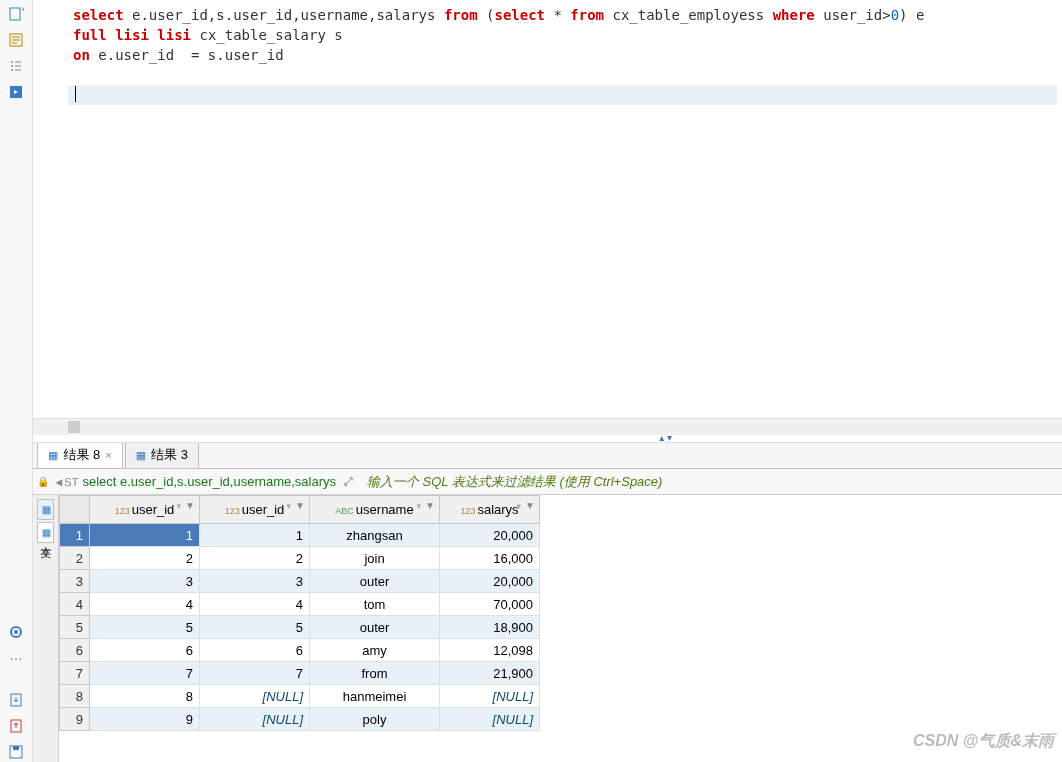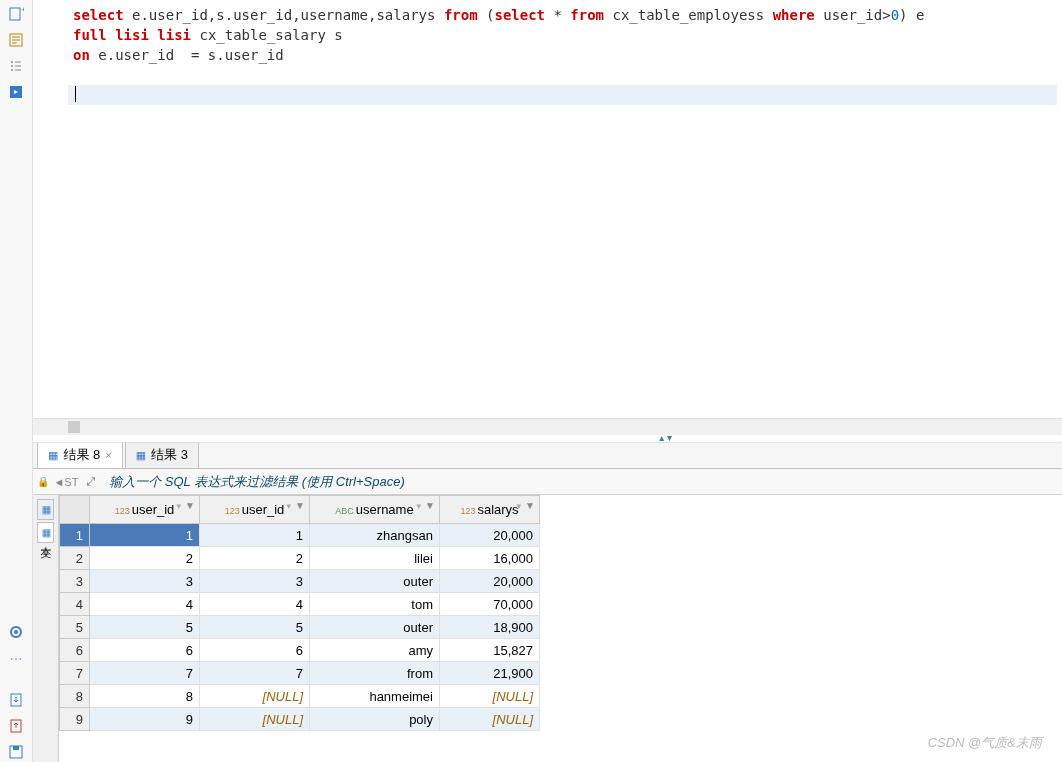--- a/index.html
+++ b/index.html
@@ -24,45 +24,45 @@
 .tab { display: flex; align-items: center; gap: 5px; padding: 4px 10px; background: #fff; border: 1px solid #c0c0c0; border-bottom: none; border-top-left-radius: 3px; border-top-right-radius: 3px; margin-right: 2px; cursor: pointer; }
 .tab.active { background: #fff; }
 .tab.inactive { background: #f0f0f0; }
 .tab .grid-ico { color: #3a7bc8; font-size: 11px; }
 .tab .close { color: #888; font-size: 11px; }
 .query-bar { height: 26px; background: #f8f8f8; border-bottom: 1px solid #d0d0d0; display: flex; align-items: center; padding-left: 4px; gap: 4px; }
 .query-bar .lock { color: #e0a000; font-size: 10px; }
 .query-bar .ql { color: #888; font-size: 11px; }
 .query-bar .sql-text { color: #1a7a1a; font-size: 13px; }
 .query-bar .expand { color: #666; font-size: 11px; margin-left: 4px; cursor: pointer; }
-.query-bar .filter { color: #0c4a6e; font-style: italic; font-size: 13px; margin-left: 10px; }
+.query-bar .filter { color: #4d7c0f; font-style: italic; font-size: 13px; margin-left: 10px; }
 .results { flex: 1; display: flex; }
 .side-tabs { width: 26px; background: #f0f0f0; border-right: 1px solid #d0d0d0; display: flex; flex-direction: column; align-items: center; padding-top: 4px; }
 .side-tab-v { writing-mode: vertical-rl; text-orientation: upright; font-size: 11px; color: #333; padding: 4px 0; border: 1px solid #c0c0c0; background: #fff; margin-bottom: 2px; cursor: pointer; letter-spacing: -1px; }
 .side-tab-v.first { background: #e8f0f8; }
 .side-tab-v .grid-ico { color: #3a7bc8; font-size: 10px; writing-mode: horizontal-tb; }
 .grid { flex: 1; overflow: auto; }
 table { border-collapse: collapse; font-size: 13px; }
 th { background: #f0f0f0; border: 1px solid #c8c8c8; padding: 3px 6px; text-align: center; font-weight: normal; height: 28px; }
 th.rownum-head { width: 30px; background: #e8e8e8; }
 th.col { position: relative; }
 th.col .type-ico { color: #c08040; font-size: 9px; margin-right: 2px; }
 th.col .abc-ico { color: #5a9a5a; font-size: 9px; margin-right: 2px; }
 th.col .filter-ico { position: absolute; right: 4px; top: 4px; color: #888; font-size: 10px; cursor: pointer; }
 th.col .sort-ico { position: absolute; right: 18px; top: 5px; color: #aaa; font-size: 9px; cursor: pointer; }
 td { border: 1px solid #e0e0e0; padding: 3px 6px; height: 23px; }
 td.rownum { background: #f0f0f0; text-align: right; color: #333; border: 1px solid #c8c8c8; width: 30px; }
 td.num-cell { text-align: right; }
-td.txt-cell { text-align: right; }
+td.txt-cell { text-align: center; }
 tr.even td:not(.rownum) { background: #e8f0f8; }
 tr.odd td:not(.rownum) { background: #fff; }
 tr.selected td.rownum { background: #4a7ab8; color: #fff; }
 tr.selected td.sel-cell { background: #4a7ab8; color: #fff; }
-.null { color: #a16207; font-style: italic; }
-.watermark { position: absolute; bottom: 10px; right: 20px; color: rgba(120,120,120,0.5); font-size: 13px; font-style: italic; pointer-events: none; }
+.null { color: #0c4a6e; font-style: italic; }
+.watermark { position: absolute; bottom: 10px; right: 8px; color: rgba(120,120,120,0.5); font-size: 16px; font-style: italic; pointer-events: none; font-weight: bold; }
 .col-user1 { width: 110px; } .col-user2 { width: 110px; } .col-username { width: 130px; } .col-salarys { width: 100px; }
 </style>
 </head>
 <body>
 
 <div class="app">
   <div class="left-icons">
     <div class="ico">
         <svg width="16" height="16">
           <rect x="2" y="2" width="10" height="12" fill="none" stroke="#3a7bc8" stroke-width="1"></rect>
@@ -142,20 +142,21 @@
       </div>
       <div class="tab inactive">
         <span class="grid-ico">▦</span>
         <span>结果 3</span>
       </div>
     </div>
 
     <div class="query-bar">
       <span class="lock">🔒</span>
       <span class="ql">◄SТ</span>
+      <span class="sql-text">select e.user_id,s.user_id,username,salarys</span>
       <span class="expand">⤢</span>
       <span class="filter">输入一个 SQL 表达式来过滤结果 (使用 Ctrl+Space)</span>
     </div>
 
     <div class="results">
       <div class="side-tabs">
         <div class="side-tab-v first"><span class="grid-ico">▦</span><span>网格</span></div>
         <div class="side-tab-v"><span class="grid-ico">▦</span><span>文本</span></div>
       </div>
       <div class="grid">
@@ -174,21 +175,21 @@
                 <td class="rownum">1</td>
                 <td class="num-cell sel-cell">1</td>
                 <td class="num-cell">1</td>
                 <td class="txt-cell">zhangsan</td>
                 <td class="num-cell">20,000</td>
               </tr>
               <tr class="odd">
                 <td class="rownum">2</td>
                 <td class="num-cell">2</td>
                 <td class="num-cell">2</td>
-                <td class="txt-cell">lilei</td>
+                <td class="txt-cell">join</td>
                 <td class="num-cell">16,000</td>
               </tr>
               <tr class="even">
                 <td class="rownum">3</td>
                 <td class="num-cell">3</td>
                 <td class="num-cell">3</td>
                 <td class="txt-cell">outer</td>
                 <td class="num-cell">20,000</td>
               </tr>
               <tr class="odd">
@@ -203,21 +204,21 @@
                 <td class="num-cell">5</td>
                 <td class="num-cell">5</td>
                 <td class="txt-cell">outer</td>
                 <td class="num-cell">18,900</td>
               </tr>
               <tr class="odd">
                 <td class="rownum">6</td>
                 <td class="num-cell">6</td>
                 <td class="num-cell">6</td>
                 <td class="txt-cell">amy</td>
-                <td class="num-cell">15,827</td>
+                <td class="num-cell">12,098</td>
               </tr>
               <tr class="even">
                 <td class="rownum">7</td>
                 <td class="num-cell">7</td>
                 <td class="num-cell">7</td>
                 <td class="txt-cell">from</td>
                 <td class="num-cell">21,900</td>
               </tr>
               <tr class="odd">
                 <td class="rownum">8</td>

